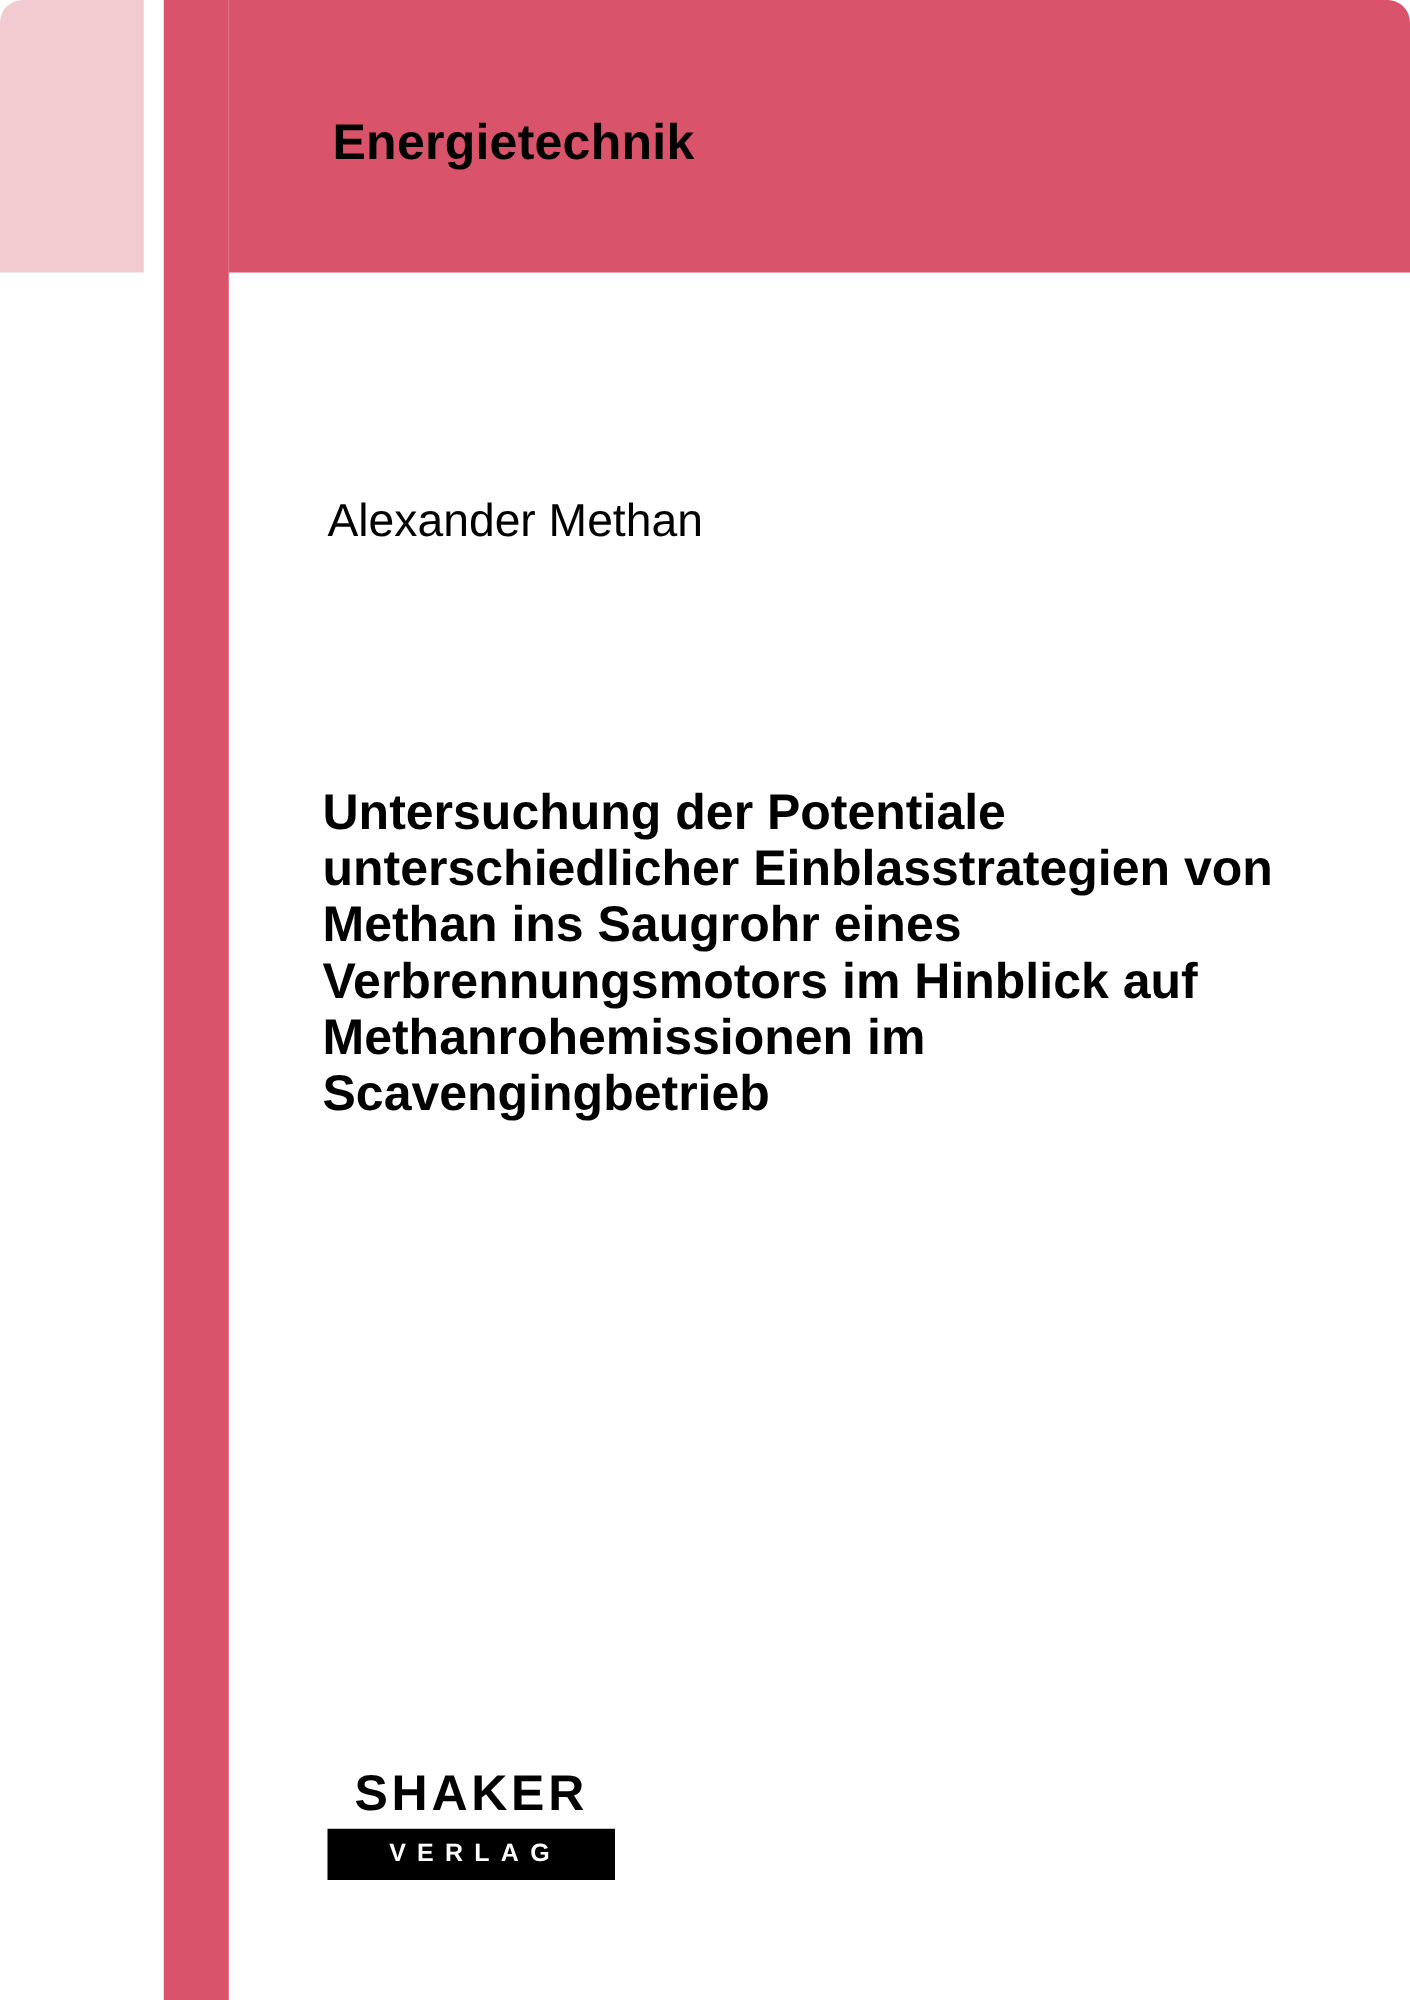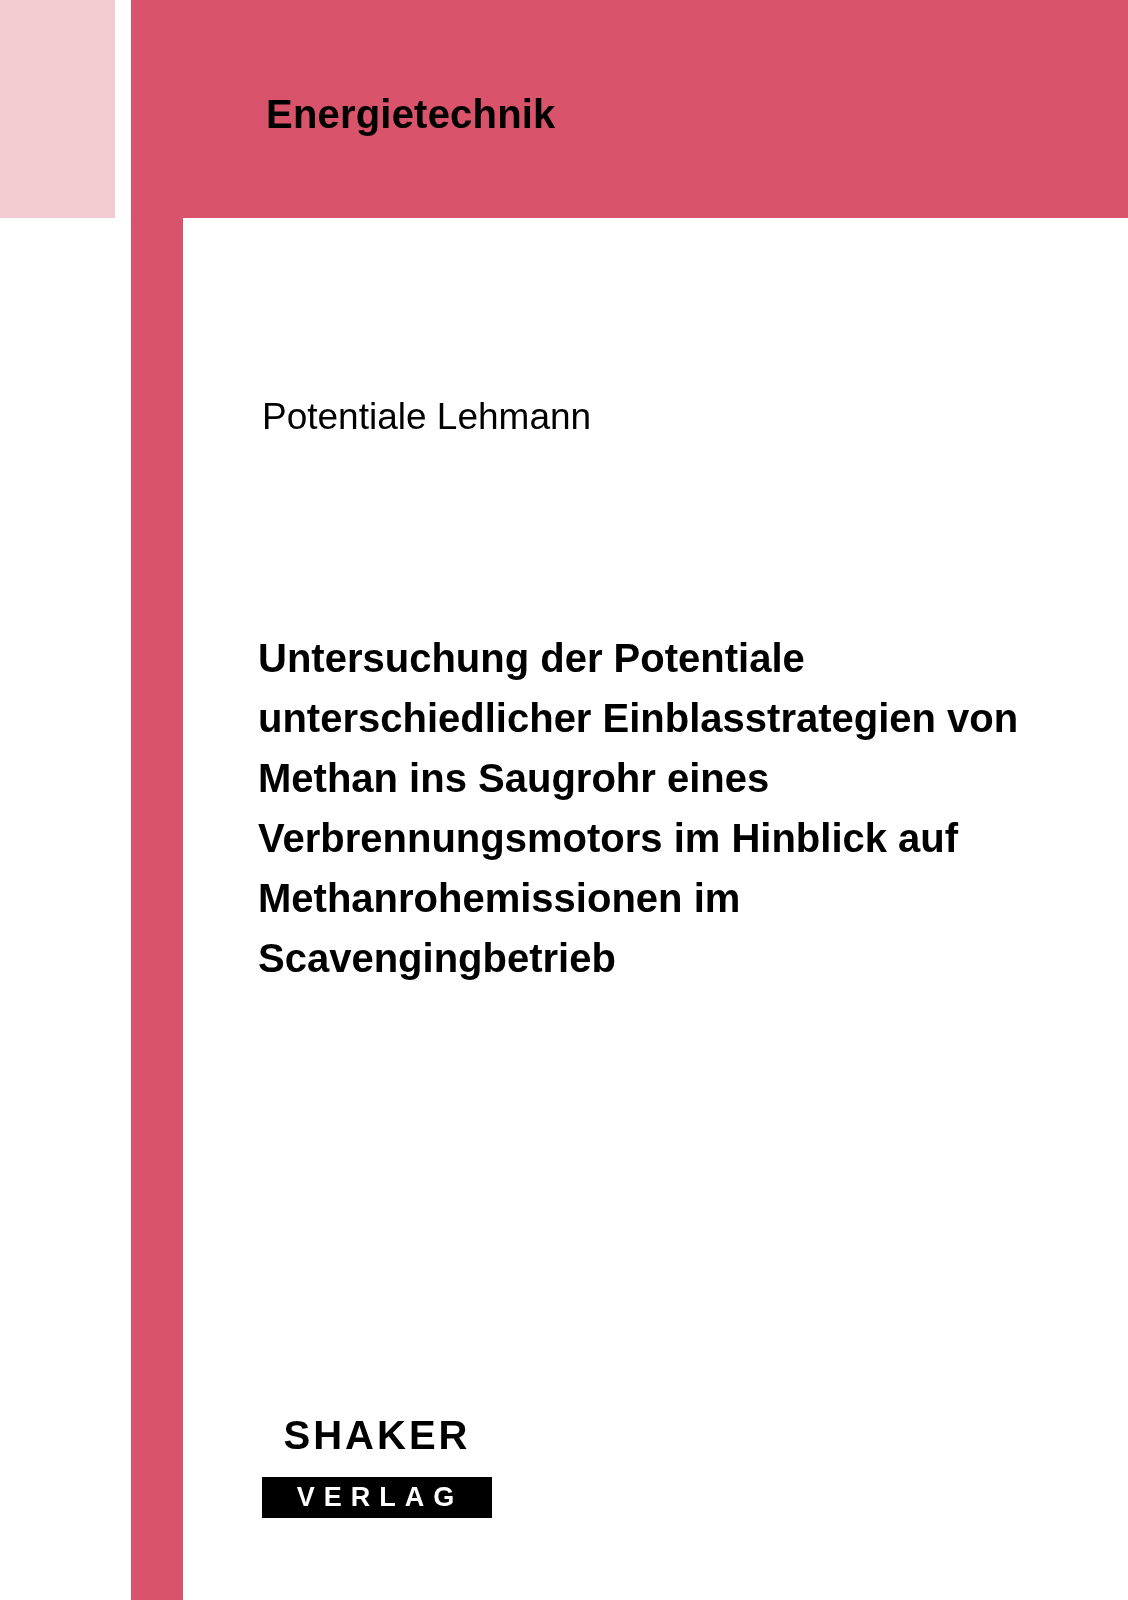--- a/index.html
+++ b/index.html
@@ -9,20 +9,21 @@
   }
   body {
     font-family: "Liberation Sans", sans-serif;
   }
   .page {
     position: relative;
     width: 1128px;
     height: 1600px;
     background: #ffffff;
     overflow: hidden;
+    border-radius: 18px;
   }
   
   .corner-block {
     position: absolute;
     left: 0;
     top: 0;
     width: 115px;
     height: 218px;
     background: #f2cbd0;
   }
@@ -62,62 +63,62 @@
     font-weight: normal;
     color: #000000;
     white-space: nowrap;
   }
   .book-title {
     position: absolute;
     left: 258px;
     top: 628px;
     width: 790px;
     font-size: 40px;
-    line-height: 60px;
+    line-height: 45px;
     font-weight: bold;
     color: #000000;
   }
   
   .logo {
     position: absolute;
     left: 262px;
     top: 1410px;
     width: 230px;
     text-align: center;
   }
   .logo-shaker {
     font-size: 40px;
     font-weight: bold;
     letter-spacing: 3px;
     color: #000000;
     line-height: 50px;
   }
   .logo-verlag {
-    margin-top: 17px;
+    margin-top: 3px;
     background: #000000;
     color: #ffffff;
-    font-size: 27px;
+    font-size: 20px;
     font-weight: bold;
     letter-spacing: 9px;
     padding: 5px 0 6px 6px;
     line-height: 30px;
   }
 </style>
 </head>
 <body>
 
 <div class="page">
 
   <div class="corner-block"></div>
   <div class="spine-stripe"></div>
   <div class="top-banner"></div>
 
   <div class="series-title">Energietechnik</div>
 
-  <div class="author">Potentiale Lehmann</div>
+  <div class="author">Alexander Methan</div>
 
   <div class="book-title">Untersuchung der Potentiale unterschiedlicher Einblasstrategien von Methan ins Saugrohr eines Verbrennungsmotors im Hinblick auf Methanrohemissionen im Scavengingbetrieb</div>
 
   <div class="logo">
     <div class="logo-shaker">SHAKER</div>
     <div class="logo-verlag">VERLAG</div>
   </div>
 
 </div>
 

